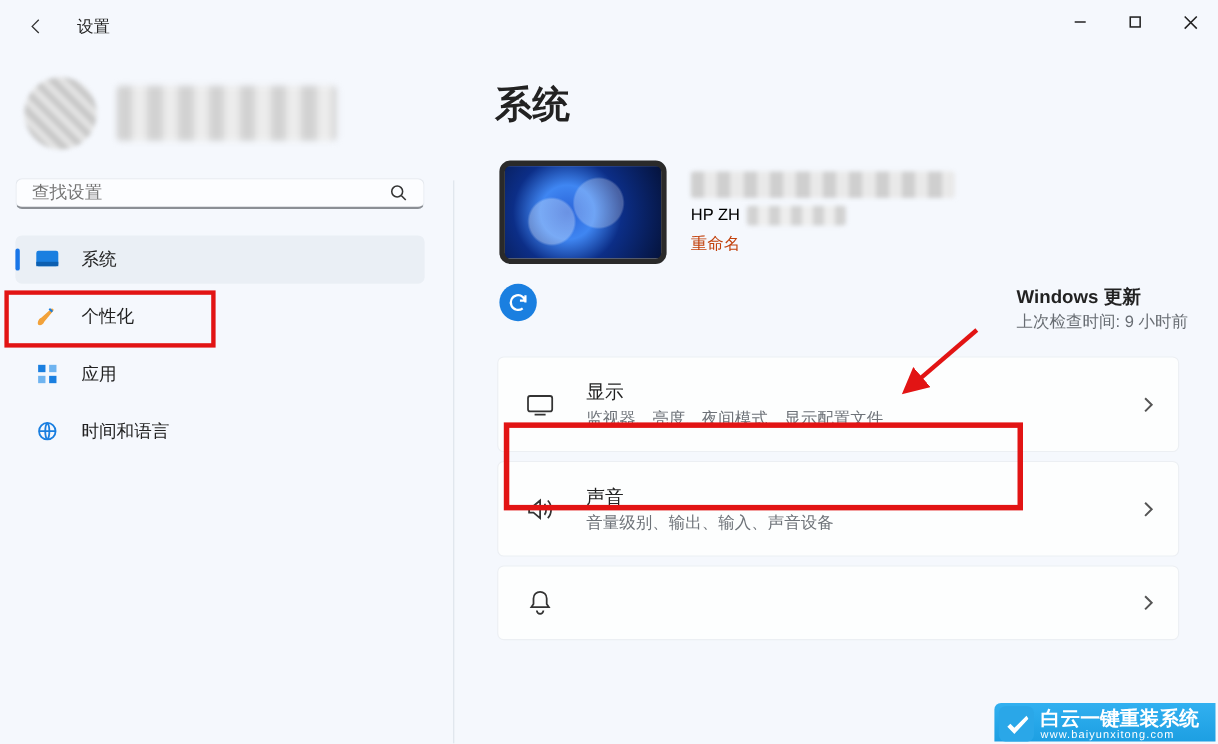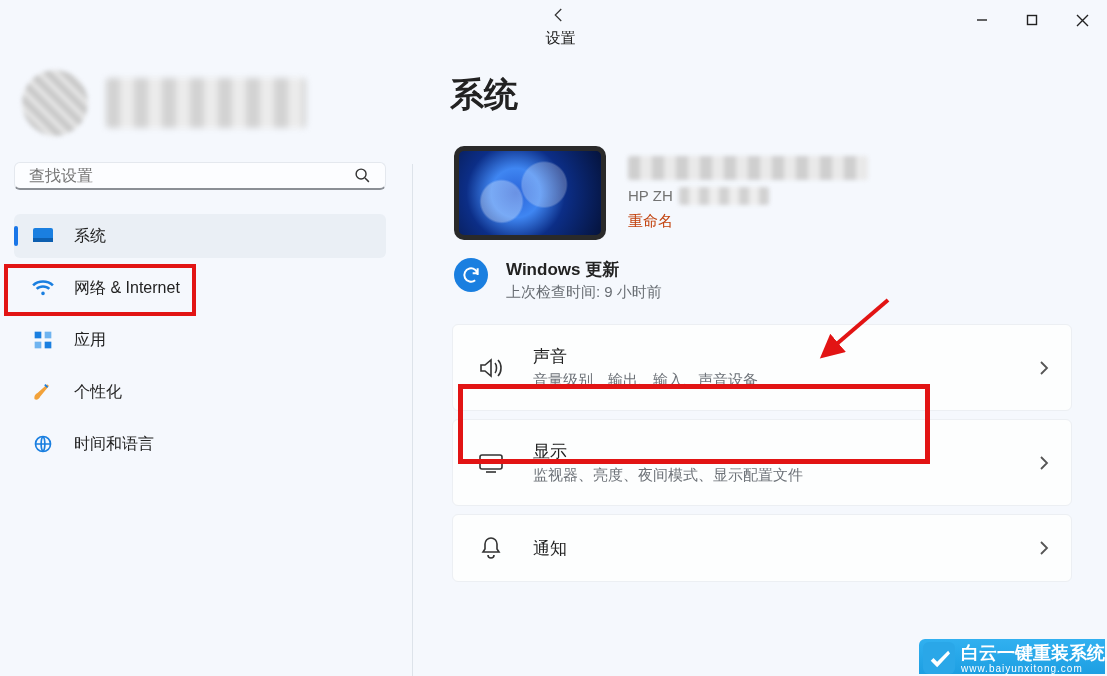--- a/index.html
+++ b/index.html
@@ -1,18 +1,18 @@
 <!DOCTYPE html>
 <html><head>
 <meta charset="utf-8">
 <style>
 * { margin:0; padding:0; box-sizing:border-box; font-family:"Microsoft YaHei","Segoe UI",sans-serif; }
 body { width:1107px; height:676px; background:#f5f8fd; overflow:hidden; position:relative; }
 
-.titlebar { position:absolute; top:0; left:0; right:0; height:48px; display:flex; align-items:center;flex-direction:column; }
+.titlebar { position:absolute; top:0; left:0; right:0; height:48px; display:flex; align-items:center; }
 .back-btn { width:46px; height:46px; display:flex; align-items:center; justify-content:center; margin-left:10px; cursor:pointer; }
 .app-title { margin-left:14px; font-size:15px; color:#222; }
 .win-controls { position:absolute; right:0; top:0; display:flex; }
 .win-btn { width:50px; height:40px; display:flex; align-items:center; justify-content:center; cursor:pointer; }
 
 .sidebar { position:absolute; left:0; top:60px; width:400px; padding-left:14px; }
 .user-area { display:flex; align-items:center; height:86px; margin-bottom:16px; padding-left:8px; }
 .avatar { width:66px; height:66px; border-radius:50%; background:
   repeating-linear-gradient(45deg,#c9c9c9 0 6px,#e3e3e3 6px 12px);
   filter:blur(2px); }
@@ -44,25 +44,25 @@
 .page-title { font-size:34px; font-weight:600; color:#222; margin-bottom:28px; margin-left:20px;}
 
 .device-row { display:flex; align-items:center; margin-left:24px; margin-bottom:14px; }
 .device-thumb { width:152px; height:94px; border-radius:10px; border:5px solid #2a2a2a;
   background:radial-gradient(circle at 40% 50%, #2a63d8 0%, #3f86f2 26%, #0c2e87 52%, #05133c 100%); position:relative; overflow:hidden; }
 .device-thumb::after{content:"";position:absolute;inset:0;background:
   radial-gradient(circle at 30% 60%,rgba(255,255,255,.3) 0 18%,transparent 20%),
   radial-gradient(circle at 60% 40%,rgba(255,255,255,.25) 0 22%,transparent 24%);}
 .device-meta { margin-left:22px; }
 .dev-line1 { width:240px; height:24px; background:repeating-linear-gradient(90deg,#cfcfcf 0 12px,#e9e9e9 12px 24px); filter:blur(2px); border-radius:3px; margin-bottom:6px;}
-.dev-line2 { width:160px; height:20px; display:flex; align-items:center; color:#737373; font-size:15px;}
+.dev-line2 { width:160px; height:20px; display:flex; align-items:center; color:#000000; font-size:15px;}
 .dev-line2 .bl { width:90px; height:18px; margin-left:6px; background:repeating-linear-gradient(90deg,#d2d2d2 0 10px,#ededed 10px 20px); filter:blur(2px); border-radius:3px;}
 .rename { color:#c2410c; font-size:15px; margin-top:6px; display:inline-block; }
 
-.update-row { display:flex; align-items:flex-start; margin-left:24px; margin-top:18px; margin-bottom:22px;}
+.update-row { display:flex; align-items:flex-start; margin-left:24px; margin-top:18px; margin-bottom:22px;justify-content:space-between;}
 .sync-ico { width:34px; height:34px; border-radius:50%; background:#1a7fe0;
   display:flex; align-items:center; justify-content:center; color:#fff; }
 .update-txt { margin-left:18px; }
 .update-txt .t { font-size:17px; font-weight:600; color:#222; }
 .update-txt .s { font-size:15px; color:#686d73; margin-top:2px;}
 
 .divider-line { position:absolute; top:164px; left:412px; width:1px; height:512px; background:#dde3ea; }
 
 .cards { display:flex; flex-direction:column; gap:8px; margin-left:22px; }
 .card { width:620px; background:#fdfefe; border:1px solid #eceff3; border-radius:6px;
@@ -70,21 +70,21 @@
 .card .cico { width:32px; display:flex; align-items:center; justify-content:center; color:#333; }
 .card .ctxt { margin-left:26px; flex:1; }
 .card .ctxt .ct { font-size:17px; color:#222; }
 .card .ctxt .cs { font-size:15px; color:#6d7278; margin-top:3px; }
 .card .chev { color:#555; font-size:16px; }
 
 .red-box-2 { position:absolute; left:458px; top:384px; width:472px; height:80px;
   border:5px solid #e21414; pointer-events:none; }
 
 .watermark { position:absolute; right:2px; bottom:2px; display:flex; align-items:center;
-  color:#fff; background:linear-gradient(#31b0f0,#1d9fe2); border-radius:6px 0 0 0; padding:2px 0 0 4px;}
+  color:#fff; background:linear-gradient(#31b0f0,#1d9fe2); border-radius:6px 0 0 0; padding:2px 15px 0 4px;}
 .watermark .logo { width:32px; height:32px; background:#2aa7e8; border-radius:6px;
   display:flex; align-items:center; justify-content:center; margin-right:6px; }
 .watermark .big { font-size:18px; font-weight:700; }
 .watermark .small { font-size:10px; letter-spacing:1px; display:block; margin-top:-2px;}
 svg { display:block; }
 </style>
 </head>
 <body>
 
 <div class="titlebar">
@@ -134,45 +134,37 @@
       <span class="nav-ico">
         <svg width="22" height="18">
             <rect x="1" y="1" width="20" height="14" rx="2" fill="#1a7fe0"></rect>
             <rect x="1" y="11" width="20" height="4" fill="#0d5fb0"></rect>
           </svg>
       </span>
       <span class="nav-label">系统</span>
     </div>
     <div class="nav-item">
       <span class="nav-ico">
-        <svg width="22" height="18" viewBox="0 0 24 20" fill="#1a7fe0">
-            <path d="M12 18a2 2 0 100-4 2 2 0 000 4zM4 10c4-4 12-4 16 0l-2 2c-3-3-9-3-12 0zM0 6c6-6 18-6 24 0l-2 2C17 3 7 3 2 8z"></path>
-          </svg>
-      </span>
-      <span class="nav-label">网络 &amp; Internet</span>
+        <svg width="22" height="22" viewBox="0 0 24 24">
+            <path d="M3 20c2 1 5 0 6-3l9-11c1-1-1-3-2-2L6 13c-3 1-4 5-3 7z" fill="#f2a23a"></path>
+            <path d="M14 4l3 3" stroke="#1a7fe0" stroke-width="2"></path>
+          </svg>
+      </span>
+      <span class="nav-label">个性化</span>
     </div>
     <div class="nav-item">
       <span class="nav-ico">
         <svg width="20" height="20" viewBox="0 0 24 24">
             <rect x="2" y="2" width="8" height="8" fill="#1a7fe0"></rect>
             <rect x="14" y="2" width="8" height="8" fill="#6fb4f0"></rect>
             <rect x="2" y="14" width="8" height="8" fill="#6fb4f0"></rect>
             <rect x="14" y="14" width="8" height="8" fill="#1a7fe0"></rect>
           </svg>
       </span>
       <span class="nav-label">应用</span>
-    </div>
-    <div class="nav-item">
-      <span class="nav-ico">
-        <svg width="22" height="22" viewBox="0 0 24 24">
-            <path d="M3 20c2 1 5 0 6-3l9-11c1-1-1-3-2-2L6 13c-3 1-4 5-3 7z" fill="#f2a23a"></path>
-            <path d="M14 4l3 3" stroke="#1a7fe0" stroke-width="2"></path>
-          </svg>
-      </span>
-      <span class="nav-label">个性化</span>
     </div>
     <div class="nav-item">
       <span class="nav-ico">
         <svg width="20" height="20" viewBox="0 0 24 24" fill="none" stroke="#1a7fe0" stroke-width="2">
             <circle cx="12" cy="12" r="9"></circle>
             <path d="M3 12h18M12 3c3 3 3 15 0 18M12 3c-3 3-3 15 0 18"></path>
           </svg>
       </span>
       <span class="nav-label">时间和语言</span>
     </div>
@@ -204,62 +196,61 @@
     </div>
     <div class="update-txt">
       <div class="t">Windows 更新</div>
       <div class="s">上次检查时间: 9 小时前</div>
     </div>
   </div>
 
   <div class="cards">
     <div class="card">
       <span class="cico">
+        <svg width="26" height="22" viewBox="0 0 26 22" fill="none" stroke="#333" stroke-width="1.6">
+            <rect x="2" y="3" width="22" height="14" rx="2"></rect>
+            <path d="M8 20h10"></path>
+          </svg>
+      </span>
+      <div class="ctxt">
+        <div class="ct">显示</div>
+        <div class="cs">监视器、亮度、夜间模式、显示配置文件</div>
+      </div>
+      <span class="chev">
+        <svg width="10" height="16" viewBox="0 0 10 16" fill="none" stroke="#555" stroke-width="1.8">
+            <path d="M2 2l6 6-6 6"></path>
+          </svg>
+      </span>
+    </div>
+
+    <div class="card">
+      <span class="cico">
         <svg width="26" height="24" viewBox="0 0 26 24" fill="none" stroke="#333" stroke-width="1.6">
             <path d="M3 9v6h4l6 5V4L7 9H3z"></path>
             <path d="M17 7c2 2 2 8 0 10M20 4c4 4 4 12 0 16"></path>
           </svg>
       </span>
       <div class="ctxt">
         <div class="ct">声音</div>
         <div class="cs">音量级别、输出、输入、声音设备</div>
-      </div>
-      <span class="chev">
-        <svg width="10" height="16" viewBox="0 0 10 16" fill="none" stroke="#555" stroke-width="1.8">
-            <path d="M2 2l6 6-6 6"></path>
-          </svg>
-      </span>
-    </div>
-
-    <div class="card">
-      <span class="cico">
-        <svg width="26" height="22" viewBox="0 0 26 22" fill="none" stroke="#333" stroke-width="1.6">
-            <rect x="2" y="3" width="22" height="14" rx="2"></rect>
-            <path d="M8 20h10"></path>
-          </svg>
-      </span>
-      <div class="ctxt">
-        <div class="ct">显示</div>
-        <div class="cs">监视器、亮度、夜间模式、显示配置文件</div>
       </div>
       <span class="chev">
         <svg width="10" height="16" viewBox="0 0 10 16" fill="none" stroke="#555" stroke-width="1.8">
             <path d="M2 2l6 6-6 6"></path>
           </svg>
       </span>
     </div>
 
     <div class="card">
       <span class="cico">
         <svg width="24" height="26" viewBox="0 0 24 26" fill="none" stroke="#333" stroke-width="1.6">
             <path d="M12 3a6 6 0 00-6 6v5l-2 3h16l-2-3V9a6 6 0 00-6-6zM9 20a3 3 0 006 0"></path>
           </svg>
       </span>
       <div class="ctxt">
-        <div class="ct">通知</div>
       </div>
       <span class="chev">
         <svg width="10" height="16" viewBox="0 0 10 16" fill="none" stroke="#555" stroke-width="1.8">
             <path d="M2 2l6 6-6 6"></path>
           </svg>
       </span>
     </div>
   </div>
 </div>
 

